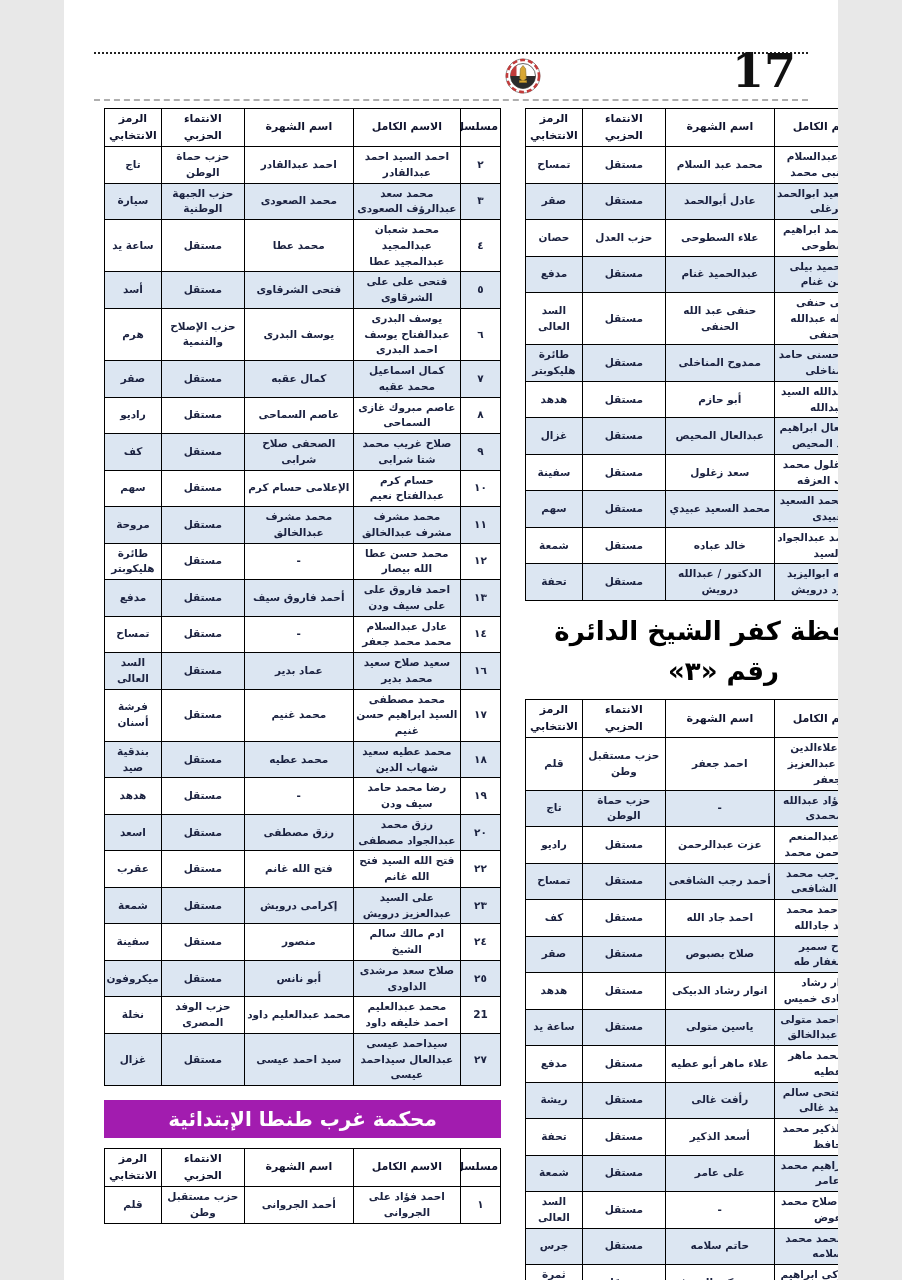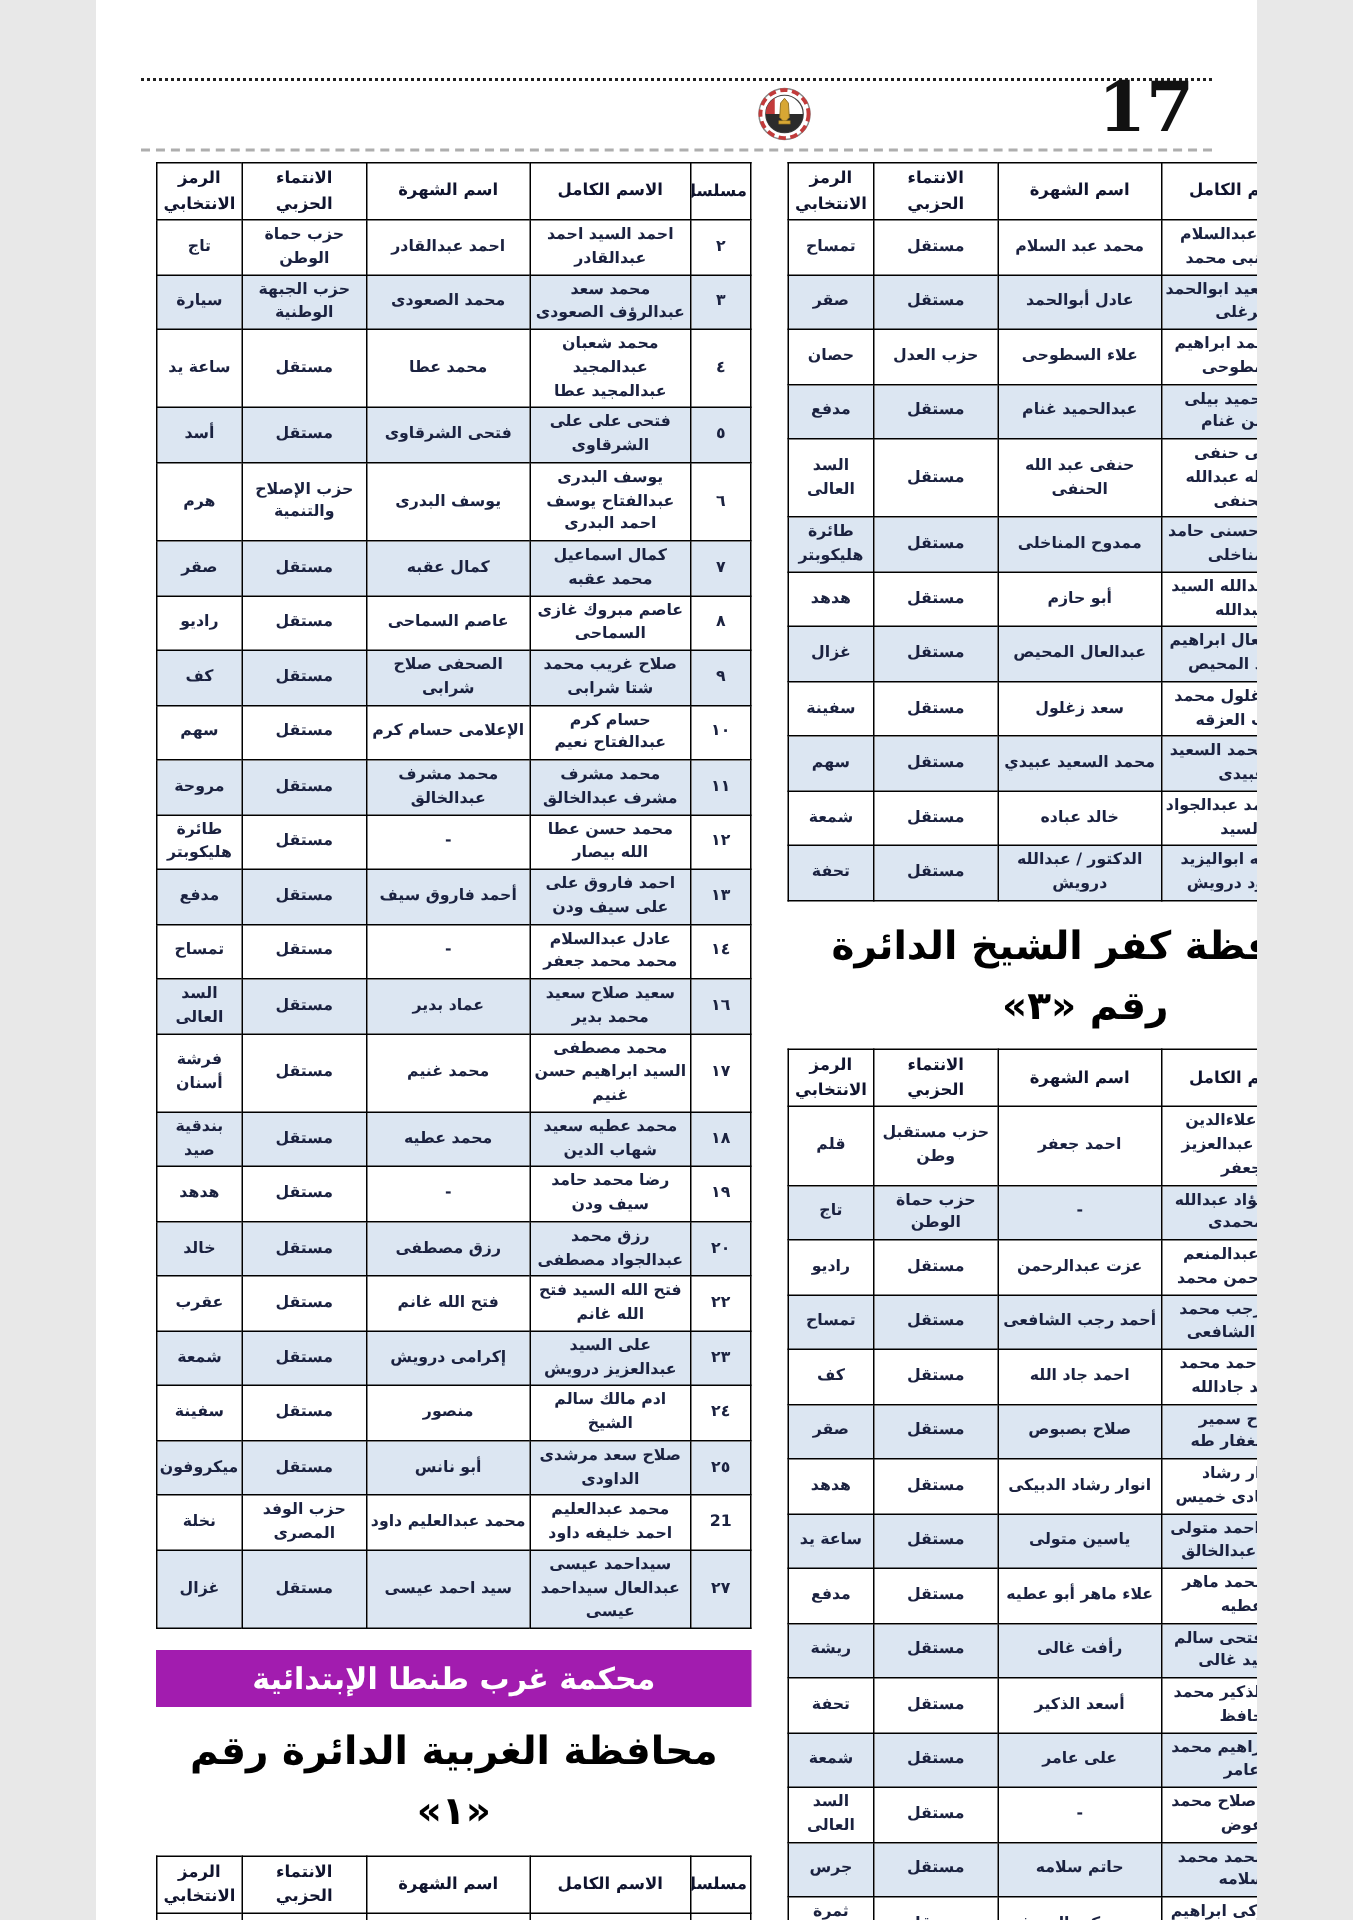--- a/index.html
+++ b/index.html
@@ -420,21 +420,21 @@
             <td>رضا محمد حامد سيف ودن</td>
             <td>-</td>
             <td>مستقل</td>
             <td>هدهد</td>
           </tr>
           <tr>
             <td>٢٠</td>
             <td>رزق محمد عبدالجواد مصطفى</td>
             <td>رزق مصطفى</td>
             <td>مستقل</td>
-            <td>خالد</td>
+            <td>اسعد</td>
           </tr>
           <tr>
             <td>٢٢</td>
             <td>فتح الله السيد فتح الله غانم</td>
             <td>فتح الله غانم</td>
             <td>مستقل</td>
             <td>عقرب</td>
           </tr>
           <tr>
             <td>٢٣</td>
@@ -470,21 +470,20 @@
             <td>سيد احمد عيسى</td>
             <td>مستقل</td>
             <td>غزال</td>
           </tr>
         </tbody>
       </table>
 
     <div class="banner">محكمة غرب طنطا الإبتدائية</div>
 
     <div class="district-heading">
-      <span class="line">محافظة الغربية الدائرة رقم «١»</span>
     </div>
     <table class="ctable">
         <thead>
           <tr>
             <th>مسلسل</th>
             <th>الاسم الكامل</th>
             <th>اسم الشهرة</th>
             <th>الانتماء الحزبي</th>
             <th>الرمز الانتخابي</th>
           </tr>

